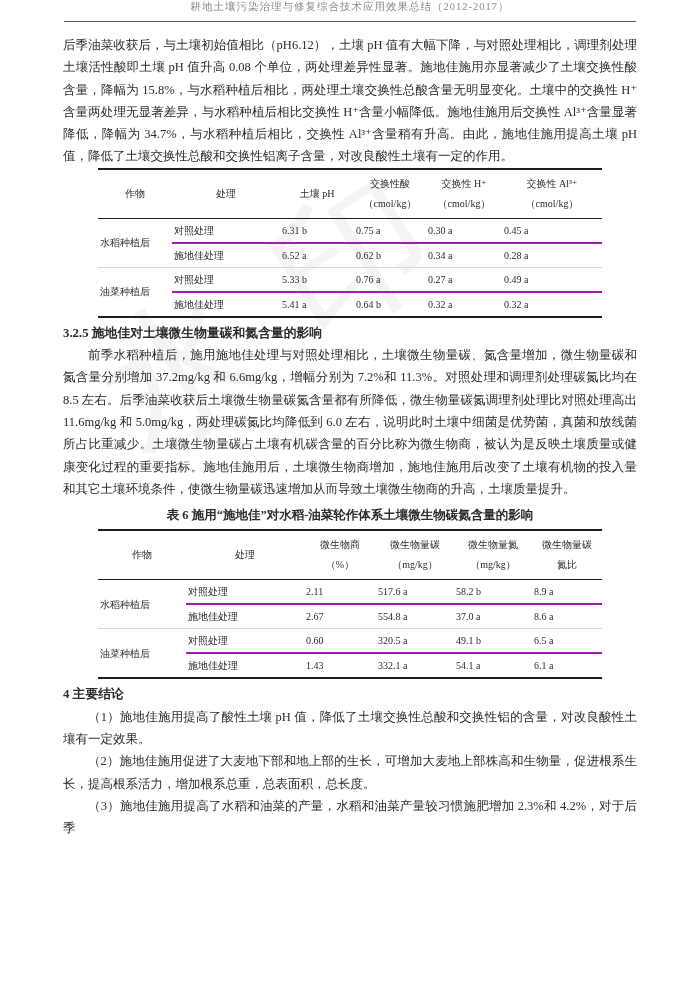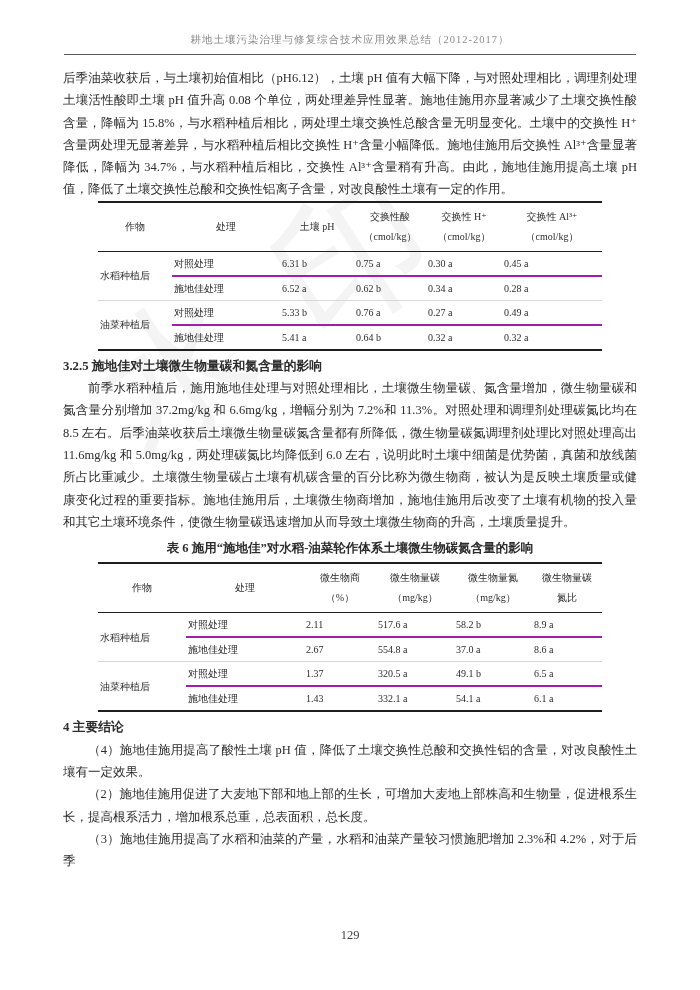--- a/index.html
+++ b/index.html
@@ -19,21 +19,20 @@
     color:rgba(60,60,60,0.055);
     transform:rotate(-33deg);
     transform-origin:left top;
     white-space:nowrap;
     z-index:0;
     pointer-events:none;
     font-family:"Liberation Serif","DejaVu Serif",serif;
   }
   .doc-header{
     position:relative;z-index:1;
-    padding-top:33px;
     margin:0 64px;
     text-align:center;
     border-bottom:1px solid #5a5a5a;
     padding-bottom:7px;
   }
   .doc-header .title{
     font-size:10.5px;
     color:#8b8b8b;
     letter-spacing:1px;
   }
@@ -231,37 +230,36 @@
         <tr class="sub">
           <td>施地佳处理</td>
           <td>2.67</td>
           <td>554.8 a</td>
           <td>37.0 a</td>
           <td>8.6 a</td>
         </tr>
         <tr class="group">
           <td rowspan="2">油菜种植后</td>
           <td>对照处理</td>
-          <td>1.37</td>
+          <td>0.60</td>
           <td>320.5 a</td>
           <td>49.1 b</td>
           <td>6.5 a</td>
         </tr>
         <tr class="sub">
           <td>施地佳处理</td>
           <td>1.43</td>
           <td>332.1 a</td>
           <td>54.1 a</td>
           <td>6.1 a</td>
         </tr>
       </tbody>
     </table>
 
     <p class="sec-heading">4 主要结论</p>
-    <p class="indent">（4）施地佳施用提高了酸性土壤 pH 值，降低了土壤交换性总酸和交换性铝的含量，对改良酸性土壤有一定效果。</p>
+    <p class="indent">（1）施地佳施用提高了酸性土壤 pH 值，降低了土壤交换性总酸和交换性铝的含量，对改良酸性土壤有一定效果。</p>
     <p class="indent">（2）施地佳施用促进了大麦地下部和地上部的生长，可增加大麦地上部株高和生物量，促进根系生长，提高根系活力，增加根系总重，总表面积，总长度。</p>
     <p class="indent">（3）施地佳施用提高了水稻和油菜的产量，水稻和油菜产量较习惯施肥增加 2.3%和 4.2%，对于后季</p>
 
   </div>
 
-  <div class="page-number">129</div>
 
 </div>
 
 </body></html>

